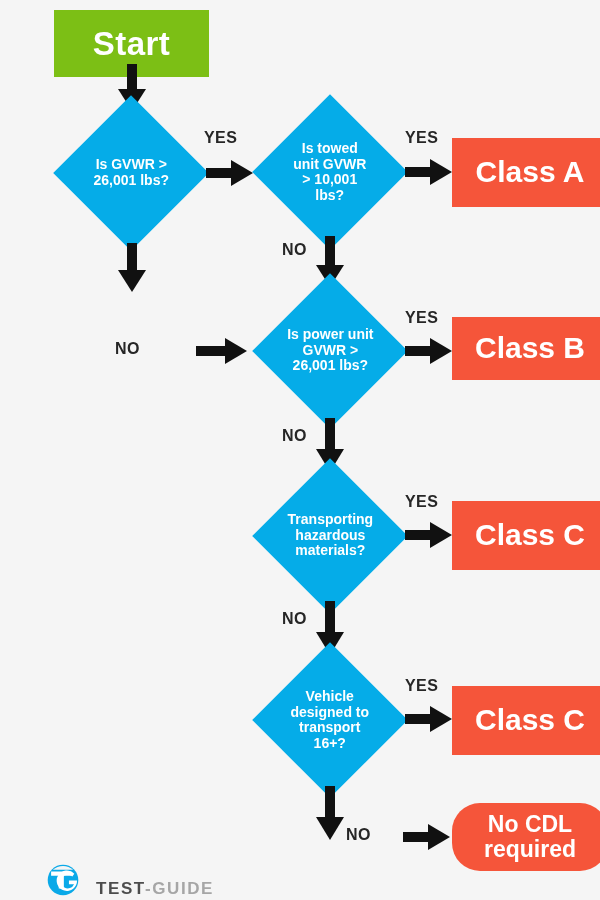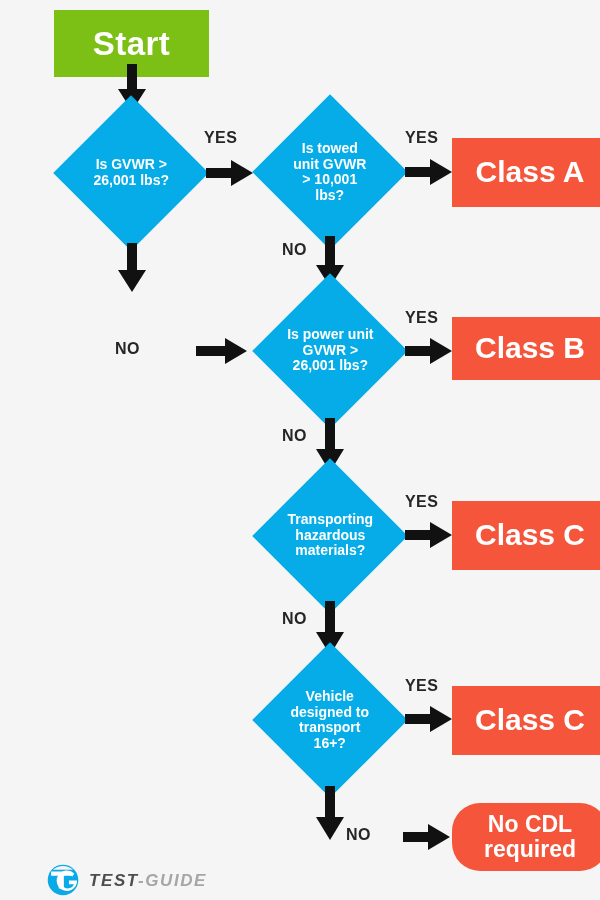--- a/index.html
+++ b/index.html
@@ -90,23 +90,22 @@
   .arrow {
     position: absolute;
     pointer-events: none;
   }
   
   .logo {
     position: absolute;
     left: 10px;
     top: 863px;
     display: flex;
-    align-items: center;
-    gap: 9px;
-    font-style: italic;
+    align-items: flex-end;
+    gap: 16px;
   }
   .logo-mark { width: 34px; height: 34px; display:block; }
   .logo-text {
     font-size: 17px;
     font-weight: bold;
     letter-spacing: 1.6px;
     line-height: 1;
   }
   .logo-text .t1 { color: #4d4d4d; }
   .logo-text .t2 { color: #a6a6a6; }

